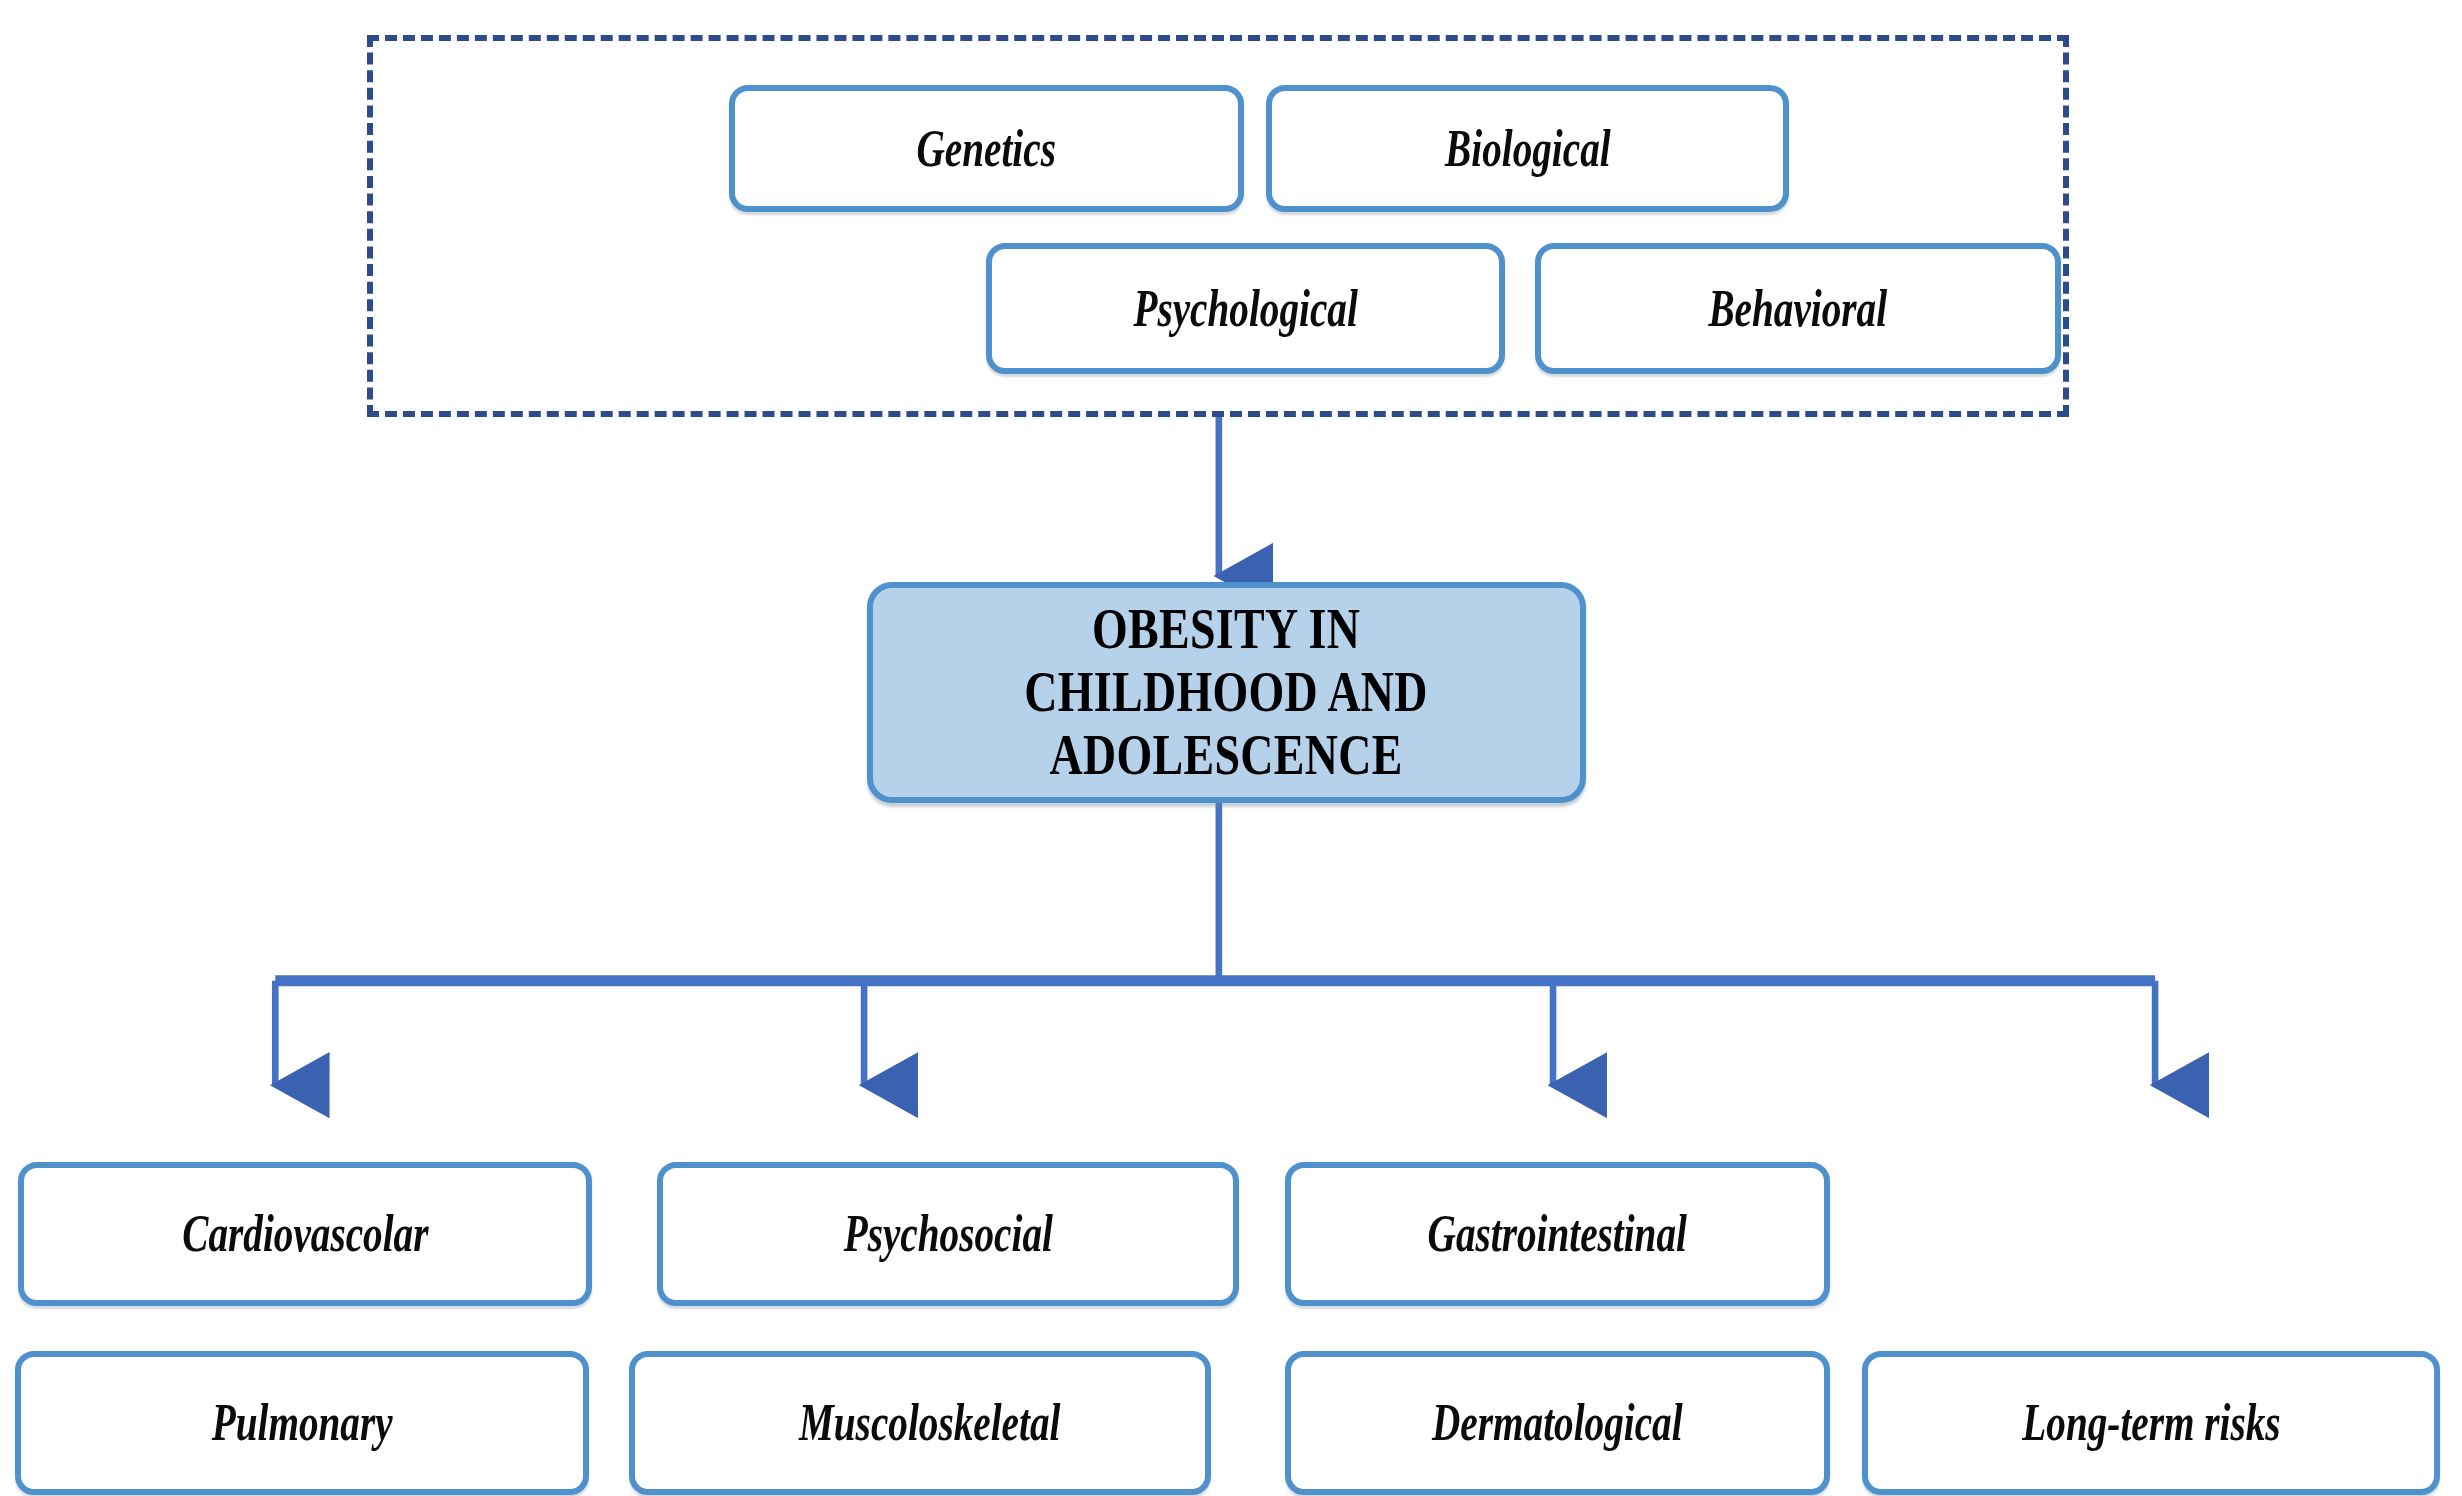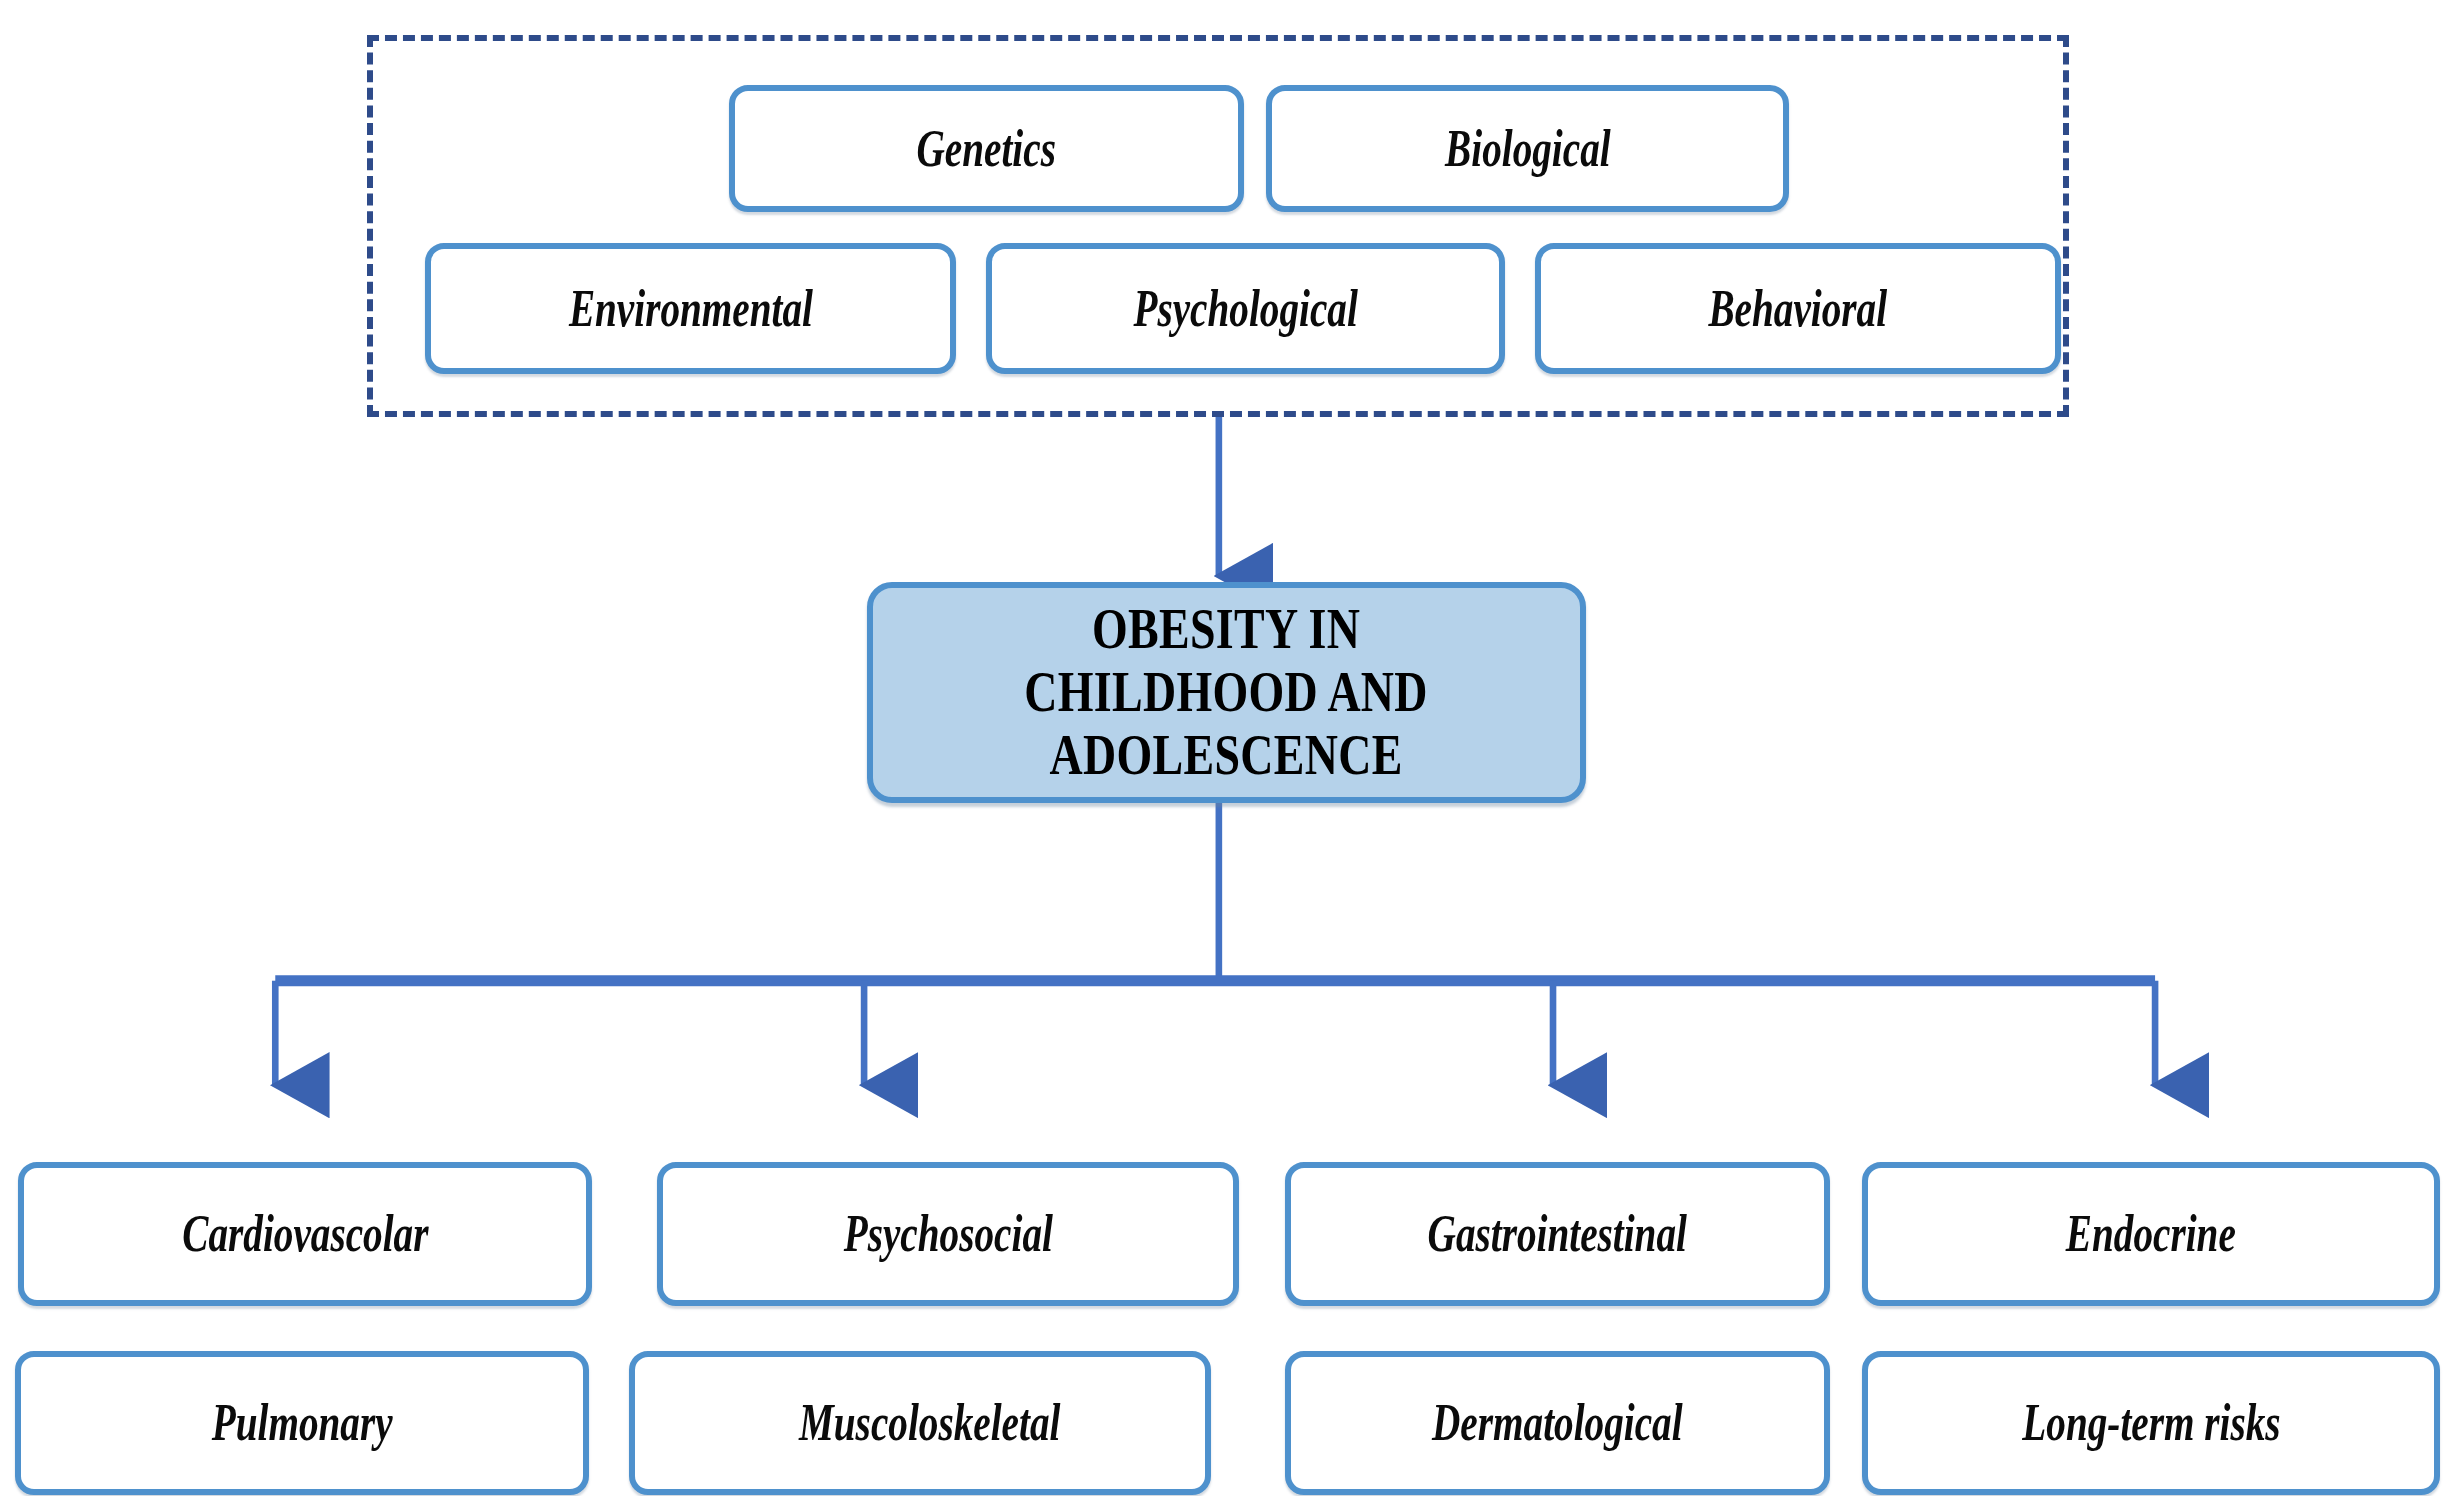--- a/index.html
+++ b/index.html
@@ -100,23 +100,20 @@
   <div class="dashed-group"></div>
 
   <div class="node factor" style="left:729px;top:85px;width:515px;">
     <span class="lbl">Genetics</span>
   </div>
 
   <div class="node factor" style="left:1266px;top:85px;width:523px;">
     <span class="lbl">Biological</span>
   </div>
 
-  <div class="node factor2" style="left:425px;top:243px;width:531px;">
-    <span class="lbl">Environmental</span>
-  </div>
 
   <div class="node factor2" style="left:986px;top:243px;width:519px;">
     <span class="lbl">Psychological</span>
   </div>
 
   <div class="node factor2" style="left:1535px;top:243px;width:526px;">
     <span class="lbl">Behavioral</span>
   </div>
 
   <div class="central">
@@ -128,23 +125,20 @@
   </div>
 
   <div class="node outcome" style="left:657px;top:1162px;width:582px;">
     <span class="lbl">Psychosocial</span>
   </div>
 
   <div class="node outcome" style="left:1285px;top:1162px;width:545px;">
     <span class="lbl">Gastrointestinal</span>
   </div>
 
-  <div class="node outcome" style="left:1862px;top:1162px;width:578px;">
-    <span class="lbl">Endocrine</span>
-  </div>
 
   <div class="node outcome" style="left:15px;top:1351px;width:574px;">
     <span class="lbl">Pulmonary</span>
   </div>
 
   <div class="node outcome" style="left:629px;top:1351px;width:582px;padding-left:20px;">
     <span class="lbl">Muscoloskeletal</span>
   </div>
 
   <div class="node outcome" style="left:1285px;top:1351px;width:545px;">

